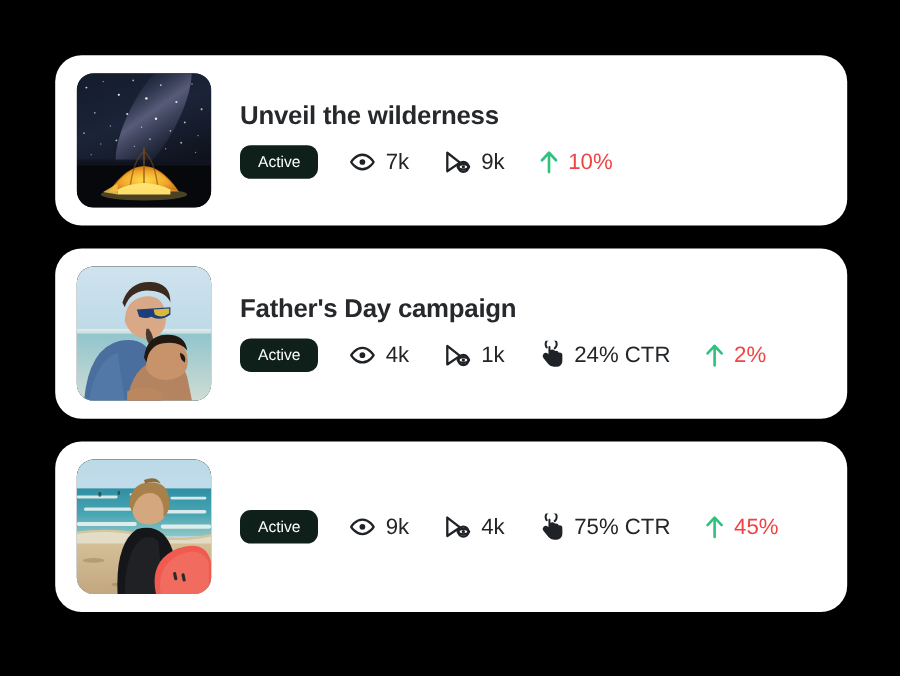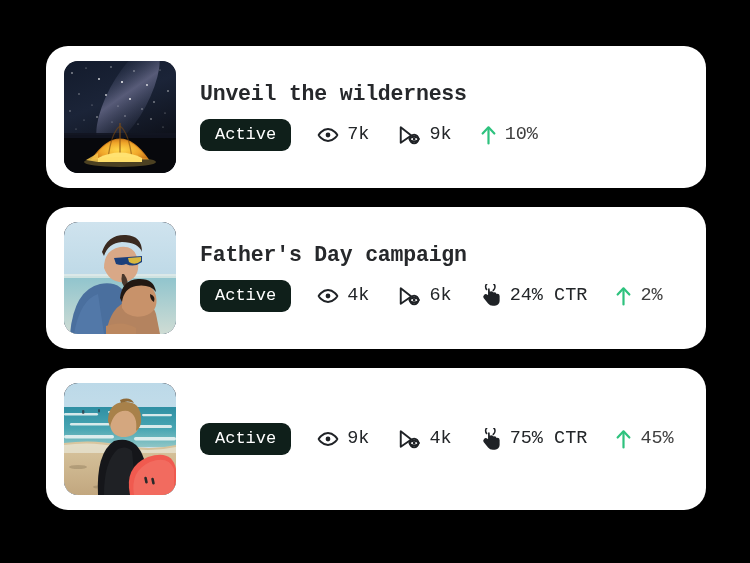--- a/index.html
+++ b/index.html
@@ -23,21 +23,20 @@
   }
 
   #campaign-list {
     position: absolute;
     left: 46px;
     top: 46px;
     width: 660px;
     display: flex;
     flex-direction: column;
     gap: 19px;
-    font-family: Liberation Mono, monospace;
   }
 
   .campaign-card {
     position: relative;
     box-sizing: border-box;
     width: 660px;
     height: 142px;
     background: #ffffff;
     border-radius: 22px;
     display: flex;
@@ -82,41 +81,41 @@
     gap: 0;
     white-space: nowrap;
   }
 
   .status-badge {
     display: inline-flex;
     align-items: center;
     justify-content: center;
     background: #0f1f1a;
     color: #ffffff;
-    font-size: 17px;
+    font-size: 13px;
     border-radius: 9px;
     padding: 7px 15px 8px;
     line-height: 1;
     margin-right: 26px;
   }
 
   .metric {
     display: inline-flex;
     align-items: center;
     gap: 8px;
     color: #1f2226;
     font-size: 18.5px;
     line-height: 1;
     margin-right: 28px;
     text-align: center;
   }
   .metric:last-child { margin-right: 0; }
   .metric-value { color: #232629; }
   .metric.trend { color: #2ec27e; margin-right: 0; }
-  .metric.trend .metric-value { color: #404040; }
+  .metric.trend .metric-value { color: #ef4444; }
 
   .icon { display: inline-flex; align-items: center; justify-content: center; }
   .icon svg { display: block; }
 </style>
 </head>
 <body>
 
 <div id="stage">
   <div id="campaign-list">
 
@@ -292,21 +291,21 @@
 
           <span class="metric">
             <span class="icon">
               <svg width="24" height="22" viewBox="0 0 26 24" fill="none" stroke="#1f2226" stroke-width="2.1" stroke-linecap="round" stroke-linejoin="round">
                 <path d="M4 3.6 L4 20.4 L15.5 12.6 Z"></path>
                 <circle cx="18.6" cy="16.4" r="4.6" fill="#ffffff"></circle>
                 <path d="M13.4 16.4 A5.6 4.1 0 0 1 23.8 16.4 A5.6 4.1 0 0 1 13.4 16.4 Z"></path>
                 <circle cx="18.6" cy="16.4" r="1.5" fill="#1f2226" stroke="none"></circle>
               </svg>
             </span>
-            <span class="metric-value">6k</span>
+            <span class="metric-value">1k</span>
           </span>
 
           <span class="metric">
             <span class="icon">
               <svg width="22" height="23" viewBox="0 0 24 26" fill="none" stroke="#1f2226" stroke-width="1.9" stroke-linecap="round" stroke-linejoin="round">
                 <path d="M14.6 7.1 A5.2 5.2 0 1 0 7.0 6.2"></path>
                 <path d="M9.6 5.8 L9.6 15.0 L7.4 12.8 A2 2 0 0 0 4.6 15.6 L9.4 21.4 A6 6 0 0 0 14.2 23.6 L16.4 23.6 A4.4 4.4 0 0 0 20.8 19.2 L20.8 13.6 A1.7 1.7 0 0 0 17.4 13.6 L17.4 12.0 A1.7 1.7 0 0 0 14.0 12.0 L14.0 10.8 A1.7 1.7 0 0 0 10.6 10.8" fill="#1f2226"></path>
               </svg>
             </span>
             <span class="metric-value">24% CTR</span>

